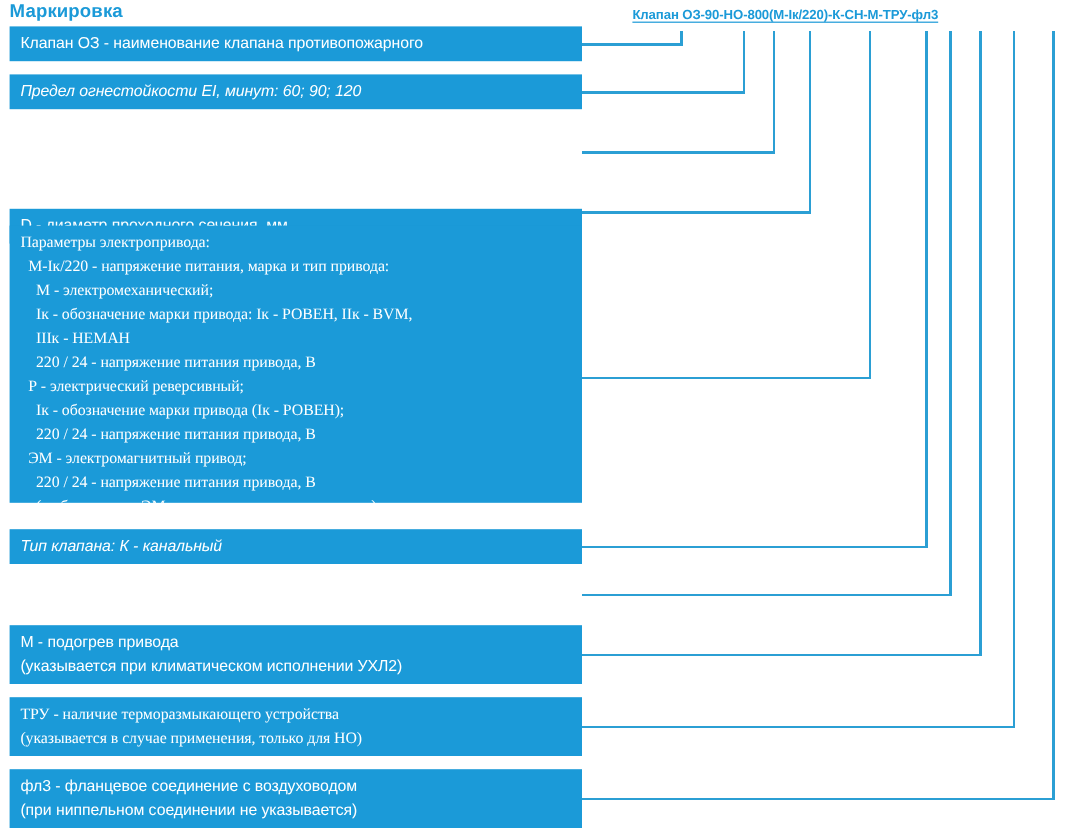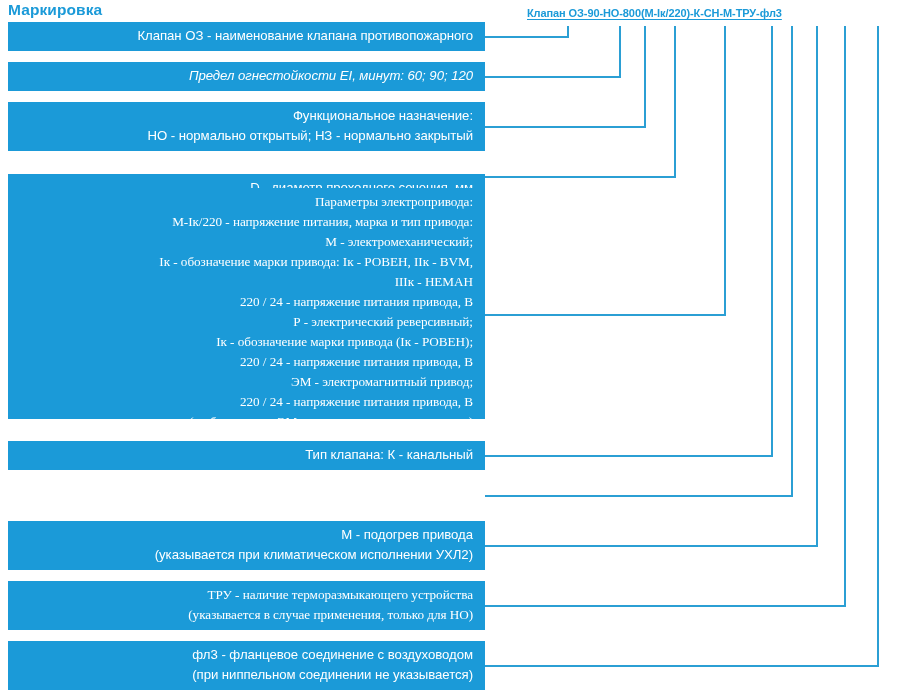--- a/index.html
+++ b/index.html
@@ -3,21 +3,21 @@
 <meta charset="utf-8">
 <style>
   html,body{margin:0;padding:0;}
   body{
     width:900px;height:695px;
     background:#ffffff;
     font-family:"Liberation Sans","DejaVu Sans",sans-serif;
     position:relative;
     overflow:hidden;
   }
-  #page{position:absolute;left:0;top:0;width:836px;height:695px;text-align:right;}
+  #page{position:absolute;left:0;top:0;width:836px;height:695px;}
 
   .section-title{
     position:absolute;
     left:8px;top:1px;
     font-size:15.5px;
     font-weight:bold;
     color:#1b9ad8;
     letter-spacing:0.1px;
     white-space:nowrap;
   }
@@ -88,39 +88,37 @@
 
       <path d="M485,666 L878,666 L878,26"></path>
     </g>
   </svg>
 
   <div class="blocks">
     <div class="blk" style="top:22px;height:29px;">Клапан ОЗ - наименование клапана противопожарного</div>
 
     <div class="blk" style="top:62px;height:29px;font-style:italic;">Предел огнестойкости EI, минут: 60; 90; 120</div>
 
-    <div class="blk" style="top:102px;height:49px;">Функциональное назначение:
-НО - нормально открытый; НЗ - нормально закрытый</div>
 
     <div class="blk" style="top:174px;height:29px;">D - диаметр проходного сечения, мм</div>
 
     <div class="blk" style="top:188px;height:231px;font-family:Liberation Serif, serif;">Параметры электропривода:
   М-Iк/220 - напряжение питания, марка и тип привода:
     М - электромеханический;
     Iк - обозначение марки привода: Iк - РОВЕН, IIк - BVM,
     IIIк - НЕМАН
     220 / 24 - напряжение питания привода, В
   Р - электрический реверсивный;
     Iк - обозначение марки привода (Iк - РОВЕН);
     220 / 24 - напряжение питания привода, В
   ЭМ - электромагнитный привод;
     220 / 24 - напряжение питания привода, В
     (в обозначении ЭМ марка привода не указывается)</div>
 
-    <div class="blk" style="top:441px;height:29px;">Тип клапана: К - канальный</div>
+    <div class="blk" style="top:441px;height:29px;font-style:italic;">Тип клапана: К - канальный</div>
 
 
     <div class="blk" style="top:521px;height:49px;">М - подогрев привода
 (указывается при климатическом исполнении УХЛ2)</div>
 
     <div class="blk" style="top:581px;height:49px;font-family:Liberation Serif, serif;">ТРУ - наличие терморазмыкающего устройства
 (указывается в случае применения, только для НО)</div>
 
     <div class="blk" style="top:641px;height:49px;">фл3 - фланцевое соединение с воздуховодом
 (при ниппельном соединении не указывается)</div>

